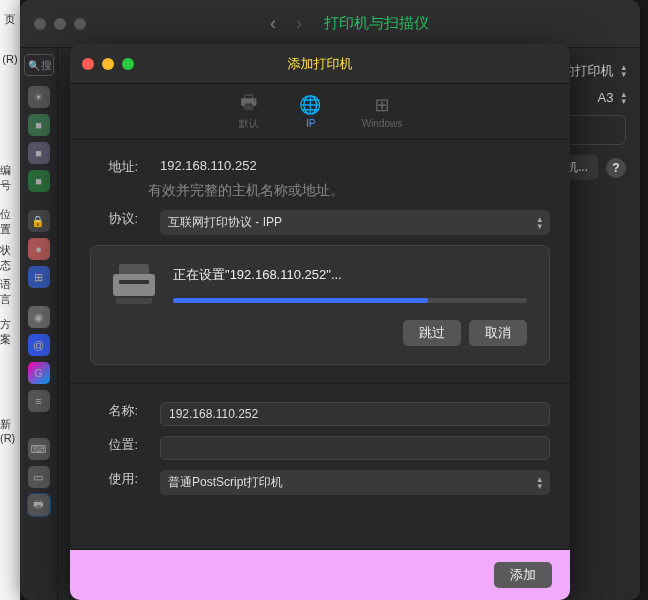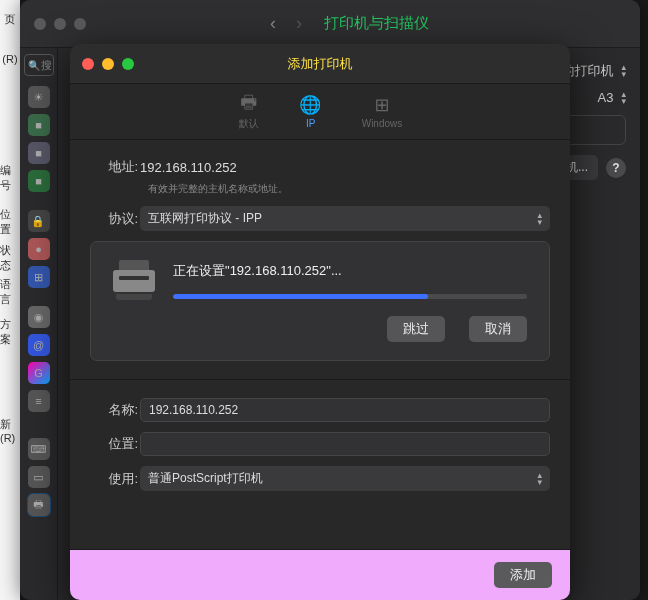--- a/index.html
+++ b/index.html
@@ -86,53 +86,53 @@
   .modal-toolbar {
     height:56px;
     display:flex; align-items:center; justify-content:center; gap:40px;
     border-bottom:1px solid #1a1a1a;
     color:#666;
   }
   .tb-item { display:flex; flex-direction:column; align-items:center; gap:2px; font-size:10px;}
   .tb-item.active { color:#4a9eff; }
   .tb-icon { width:22px; height:22px; display:flex; align-items:center; justify-content:center; font-size:18px;}
   .modal-body { padding:18px 20px; }
-  .form-row { display:flex; align-items:center; gap:2px; margin-bottom:10px;}
+  .form-row { display:flex; align-items:flex-start; gap:22px; margin-bottom:10px;}
   .form-label { width:48px; text-align:right; color:#ccc; font-size:13px;}
   .form-value { flex:1; color:#ddd; font-size:13px;}
   .form-select {
     flex:1; background:#3a3a3c; border-radius:5px; padding:4px 8px;
     display:flex; justify-content:space-between; align-items:center;
     color:#ddd; font-size:12px;
   }
   .form-input {
     flex:1; background:#323234; border:1px solid #454547; border-radius:5px;
     padding:4px 8px; color:#ddd; font-size:12px; height:24px;
   }
-  .hint { margin-left:58px; font-size:10px; color:#888; margin-top:-4px; margin-bottom:10px;}
+  .hint { margin-left:58px; font-size:14px; color:#888; margin-top:-4px; margin-bottom:10px;}
   
   .progress-card {
     background:#323234;
     border:1px solid #444;
     border-radius:7px;
     padding:18px 22px;
     margin:10px 0 18px;
   }
   .pc-top { display:flex; align-items:flex-start; gap:18px; }
   .printer-icon {
     width:42px; height:40px; position:relative;
   }
   .printer-icon .top { position:absolute; top:0; left:6px; width:30px; height:12px; background:#555; border-radius:2px 2px 0 0;}
   .printer-icon .mid { position:absolute; top:10px; left:0; width:42px; height:22px; background:#888; border-radius:3px;}
   .printer-icon .slot { position:absolute; top:16px; left:6px; width:30px; height:4px; background:#333; border-radius:1px;}
   .printer-icon .base { position:absolute; bottom:0; left:3px; width:36px; height:6px; background:#444; border-radius:0 0 3px 3px;}
   .pc-text { color:#eee; font-size:13px; margin-top:2px; flex:1;}
   .progress-bar { margin-top:14px; height:5px; background:#4a4a4c; border-radius:3px; overflow:hidden;}
   .progress-fill { height:100%; width:72%; background:#3e6fff; border-radius:3px;}
-  .pc-buttons { display:flex; justify-content:flex-end; gap:24px; margin-top:16px;}
+  .pc-buttons { display:flex; justify-content:flex-end; gap:8px; margin-top:16px;}
   .btn {
     background:#555557; color:#eee; border:none; border-radius:5px;
     padding:4px 16px; font-size:13px; min-width:56px;
   }
   
   .bottom-section { border-top:1px solid #1a1a1a; margin:14px -20px 0; padding:18px 20px 0;}
   .modal-footer {
     position:absolute; bottom:0; left:0; right:0;
     padding:12px 18px; display:flex; justify-content:flex-end;
     border-top:1px solid #1a1a1a;

